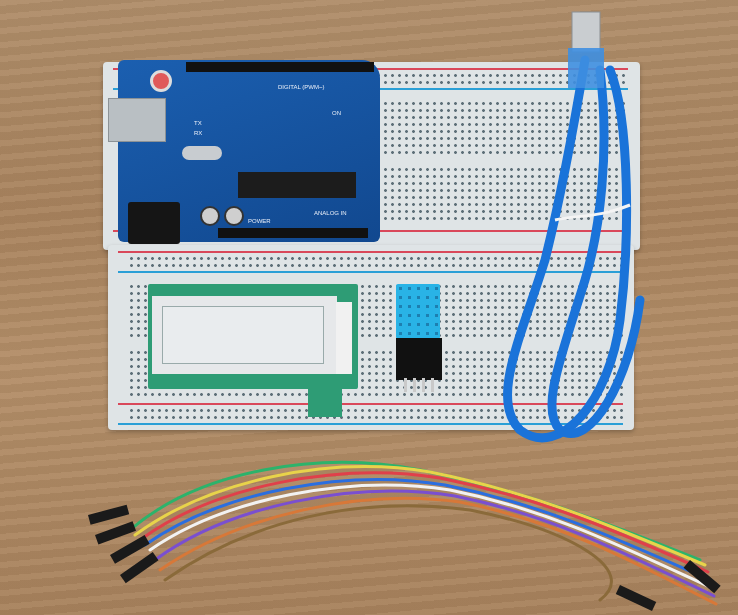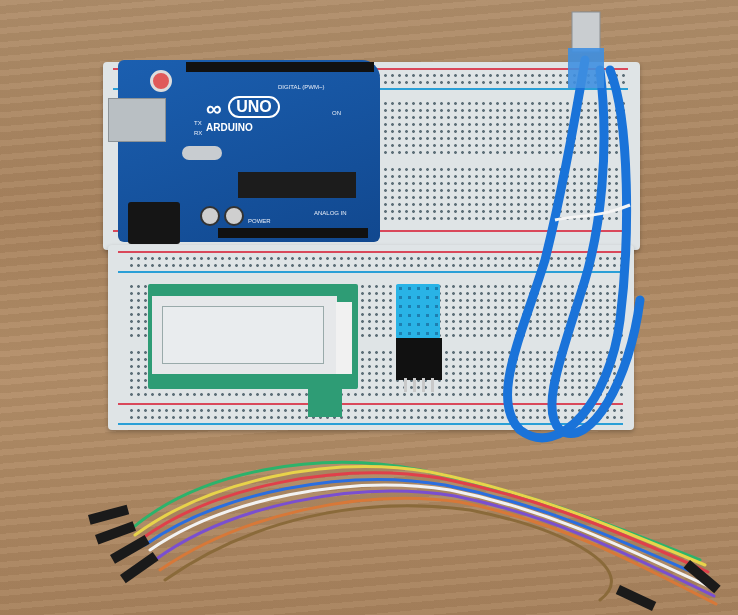--- a/index.html
+++ b/index.html
@@ -71,25 +71,20 @@
 <div class="arduino">
   <div class="usb-b"></div>
   <div class="reset"></div>
   <div class="dc-jack"></div>
   <div class="header-row" style="left:68px;top:2px;width:188px;"></div>
   <div class="header-row" style="left:100px;top:168px;width:150px;"></div>
   <div class="crystal"></div>
   <div class="chip"></div>
   <div class="cap" style="left:82px;top:146px;"></div>
   <div class="cap" style="left:106px;top:146px;"></div>
-  <div class="logo">
-    <span class="inf">∞</span>
-    <span class="uno">UNO</span>
-    <span class="brand">ARDUINO</span>
-  </div>
   <span class="label" style="left:160px;top:24px;">DIGITAL (PWM~)</span>
   <span class="label" style="left:130px;top:158px;">POWER</span>
   <span class="label" style="left:196px;top:150px;">ANALOG IN</span>
   <span class="label" style="left:76px;top:60px;">TX</span>
   <span class="label" style="left:76px;top:70px;">RX</span>
   <span class="label" style="left:214px;top:50px;">ON</span>
 </div>
 
 <div class="lcd">
   <div class="lcd-glass">

